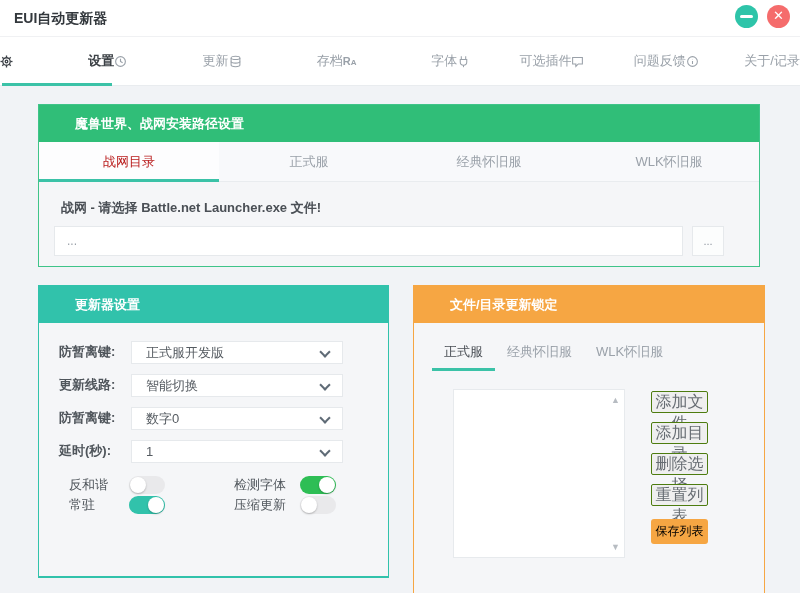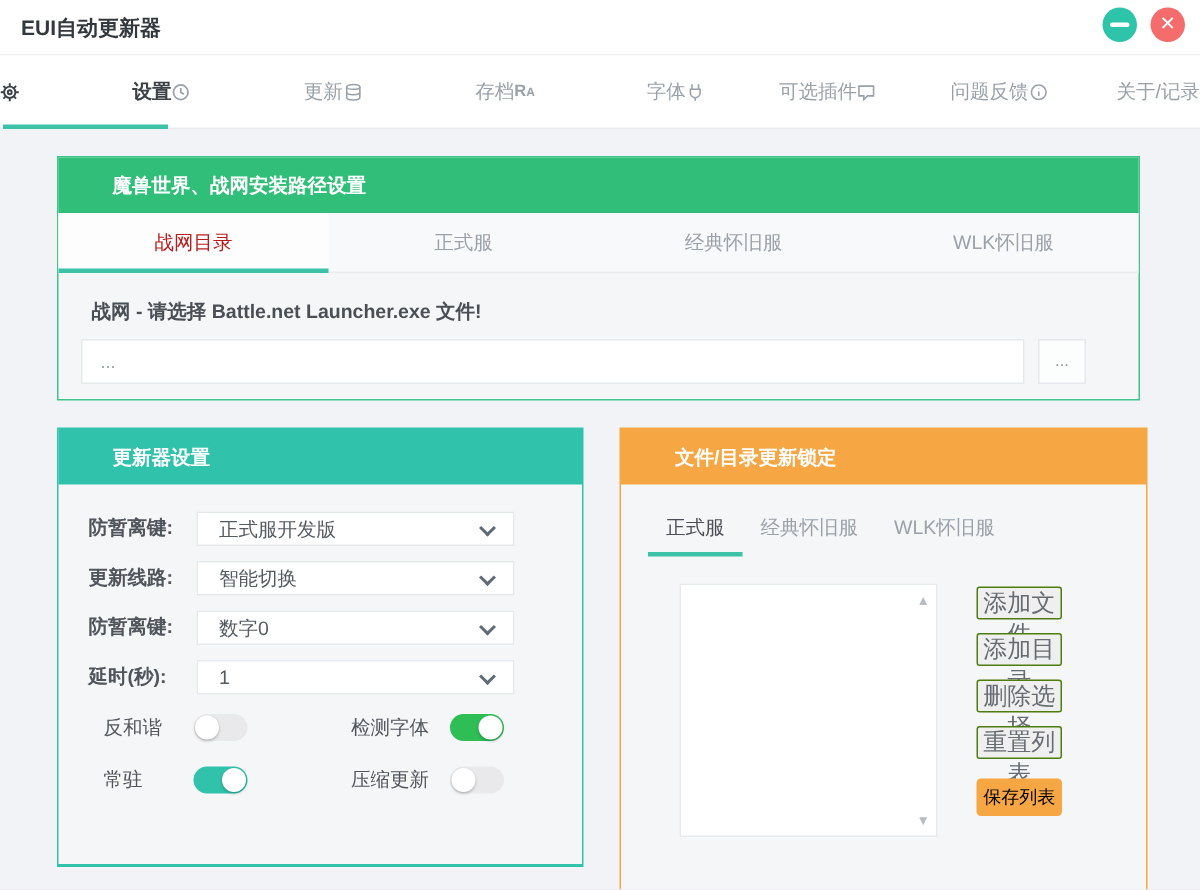--- a/index.html
+++ b/index.html
@@ -46,21 +46,21 @@
   .path-input { flex:1; height:30px; background:#fff; border:1px solid #e6e9ec; color:#9aa1a9; font-size:12px; padding-left:12px; outline:none; }
   .browse-btn { width:32px; height:30px; background:#fcfdfd; border:1px solid #e6e9ec; color:#8f96a0; font-size:11px; line-height:28px; text-align:center; cursor:pointer; }
 
   
   .panel.updater { left:38px; top:285px; width:351px; height:293px; }
   .set-rows { padding-top:18px; }
   .set-row { display:flex; align-items:center; margin:0 0 11px 20px; height:22px; }
   .set-label { width:72px; font-size:13px; font-weight:bold; color:#4f555b; }
   .sel { position:relative; width:212px; height:23px; background:#fff; border:1px solid #e6e9ec; font-size:13px; color:#555b61; line-height:21px; padding-left:14px; cursor:pointer; }
   .sel::after { content:""; position:absolute; right:13px; top:6px; width:6px; height:6px; border-right:2px solid #5f6b76; border-bottom:2px solid #5f6b76; transform:rotate(45deg); }
-  .toggle-grid { display:grid; grid-template-columns:60px 36px 69px 66px 36px; row-gap:17px; align-items:center; margin:14px 0 0 30px; }
+  .toggle-grid { display:grid; grid-template-columns:60px 36px 69px 66px 36px; row-gap:2px; align-items:center; margin:14px 0 0 30px; }
   .tog-label { font-size:13px; color:#50565c; }
   .toggle { width:36px; height:18px; border-radius:9px; background:#e9e9eb; position:relative; cursor:pointer; }
   .toggle .knob { position:absolute; top:1px; left:1px; width:16px; height:16px; border-radius:50%; background:#fff; box-shadow:0 1px 2px rgba(0,0,0,.25); }
   .toggle.on-teal  { background:#31c2ab; }
   .toggle.on-green { background:#2ebe55; }
   .toggle.on-teal .knob, .toggle.on-green .knob { left:auto; right:1px; }
 
   
   .panel.lock { left:413px; top:285px; width:352px; height:318px; }
   .lock-tabs { display:flex; gap:24px; margin:20px 0 0 30px; }

